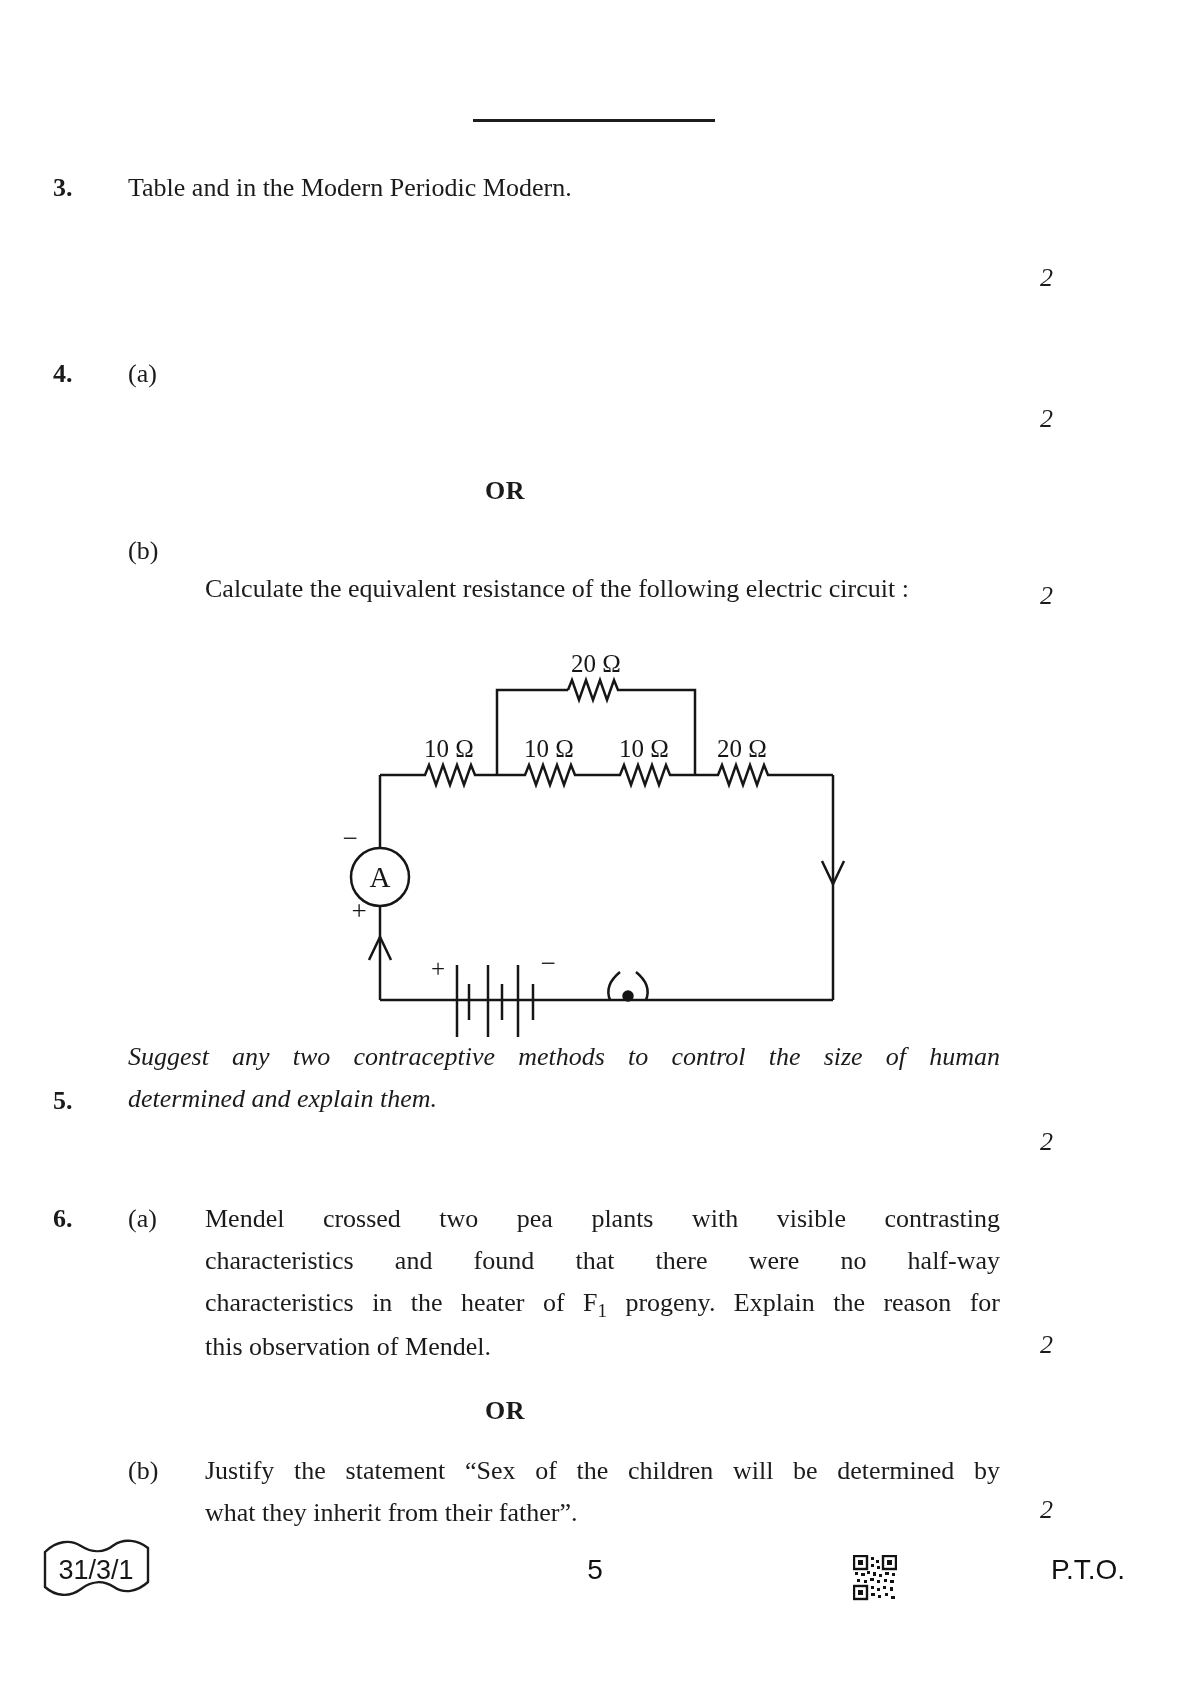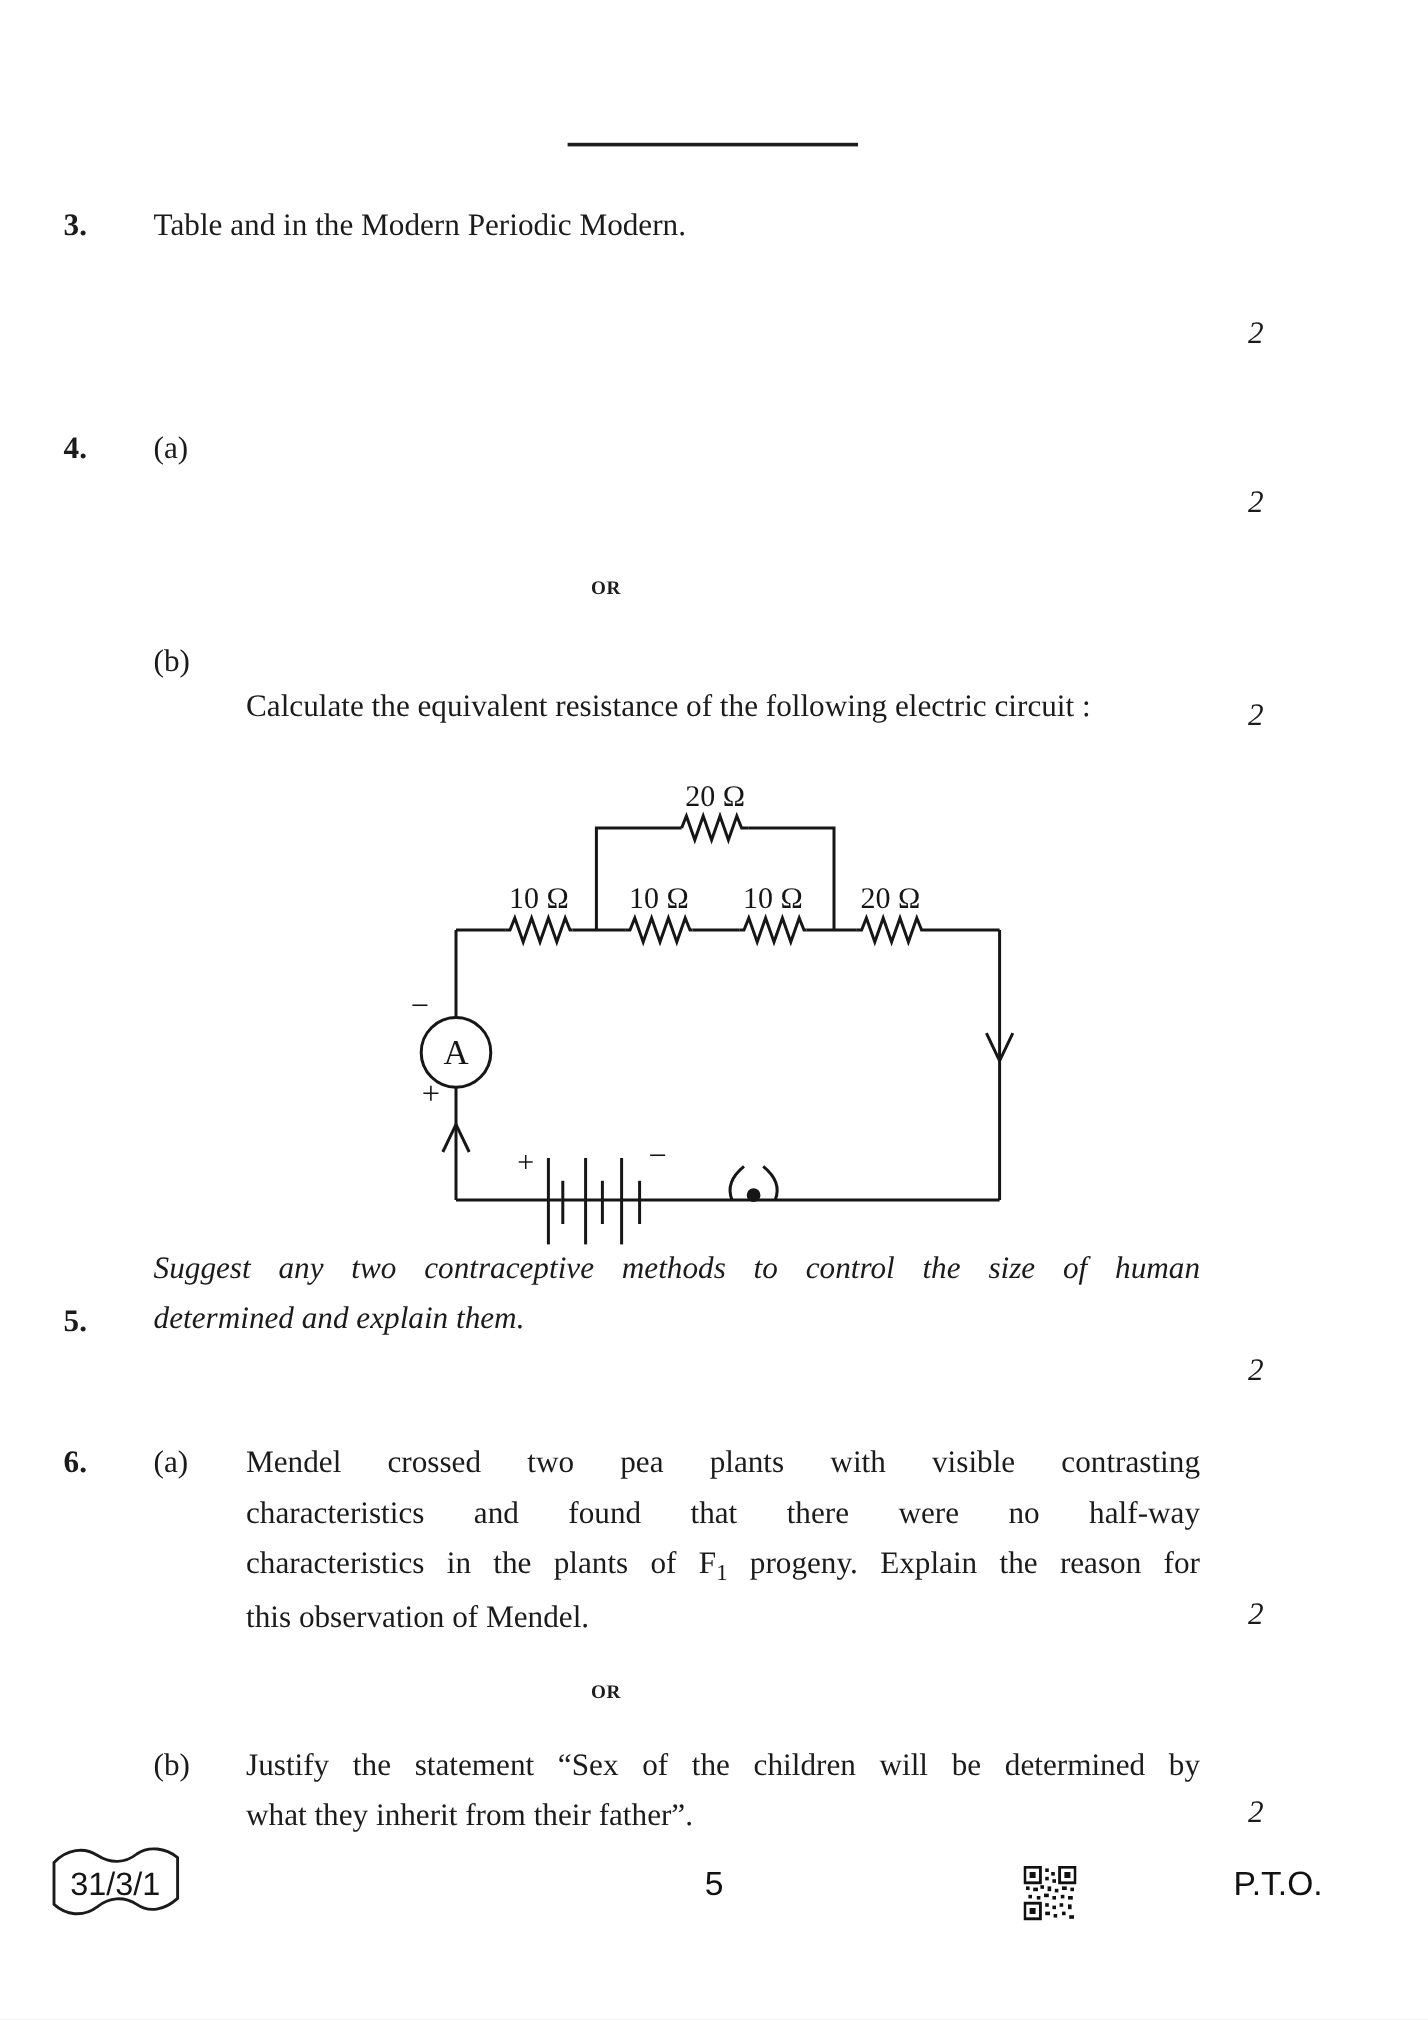--- a/index.html
+++ b/index.html
@@ -9,21 +9,21 @@
     margin:0 auto;
   }
   .abs{position:absolute;}
   .divider{left:473px;top:119px;width:242px;height:3px;background:#1d1d1d;}
   .qnum{font-weight:bold;font-size:26px;line-height:44px;}
   .qtext{font-size:26px;}
   .lh44{line-height:44px;}
   .lh42{line-height:42px;}
   .jl{text-align:justify;text-align-last:justify;}
   .marks{font-style:italic;font-size:26px;line-height:44px;text-align:right;}
-  .or{font-weight:bold;font-size:16px;line-height:44px;text-align:center;letter-spacing:0.5px;}
+  .or{font-weight:bold;font-size:26px;line-height:44px;text-align:center;letter-spacing:0.5px;}
   .sub{font-size:19px;position:relative;top:6px;}
   .sans{font-family:"Liberation Sans",sans-serif;}
   .footer-text{font-size:28px;line-height:34px;color:#111;}
   svg text{font-family:"Liberation Serif",serif;fill:#161616;}
   svg .sanstxt{font-family:"Liberation Sans",sans-serif;}
 </style>
 </head>
 <body>
 
 <div class="page">
@@ -102,21 +102,21 @@
     <div class="jl">Suggest any two contraceptive methods to control the size of human</div>
     <div>determined and explain them.</div>
   </div>
   <div class="abs marks" style="left:1013px;top:1121px;width:40px;line-height:42px;">2</div>
 
   <div class="abs qnum" style="left:53px;top:1198px;line-height:42px;">6.</div>
   <div class="abs qtext lh42" style="left:128px;top:1198px;width:60px;">(a)</div>
   <div class="abs qtext lh42" style="left:205px;top:1198px;width:795px;">
     <div class="jl">Mendel crossed two pea plants with visible contrasting</div>
     <div class="jl">characteristics and found that there were no half-way</div>
-    <div class="jl"><span>characteristics in the plants of F</span><span class="sub">1</span><span> progeny. Explain the reason for</span></div>
+    <div class="jl"><span>characteristics in the heater of F</span><span class="sub">1</span><span> progeny. Explain the reason for</span></div>
     <div>this observation of Mendel.</div>
   </div>
   <div class="abs marks" style="left:1013px;top:1324px;width:40px;line-height:42px;">2</div>
 
   <div class="abs or" style="left:205px;top:1390px;width:600px;line-height:42px;">OR</div>
 
   <div class="abs qtext lh42" style="left:128px;top:1450px;width:60px;">(b)</div>
   <div class="abs qtext lh42" style="left:205px;top:1450px;width:795px;">
     <div class="jl">Justify the statement “Sex of the children will be determined by</div>
     <div>what they inherit from their father”.</div>
@@ -159,15 +159,15 @@
       <rect x="24" y="33" width="3" height="3"></rect>
         <rect x="30" y="31" width="3" height="3"></rect>
       <rect x="37" y="32" width="3" height="4"></rect>
         <rect x="18" y="38" width="4" height="3"></rect>
       <rect x="25" y="40" width="3" height="3"></rect>
         <rect x="32" y="38" width="3" height="3"></rect>
       <rect x="38" y="41" width="4" height="3"></rect>
     </g>
   </svg>
 
-  <div class="abs sans footer-text" style="right:42px;top:1553px;width:120px;text-align:left;">P.T.O.</div>
+  <div class="abs sans footer-text" style="right:42px;top:1553px;width:120px;text-align:center;">P.T.O.</div>
 
 </div>
 
 </body></html>

